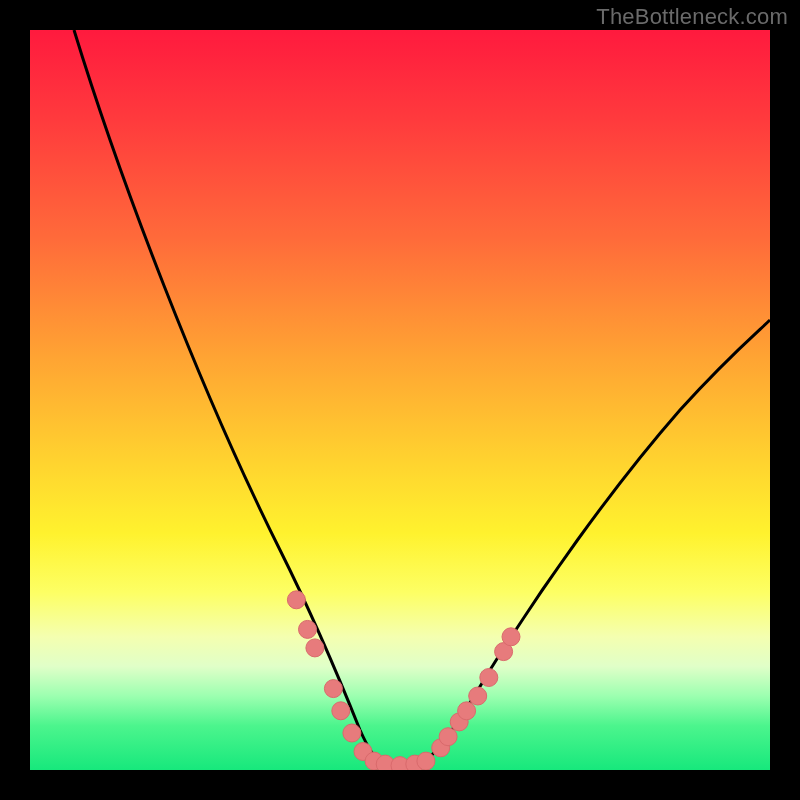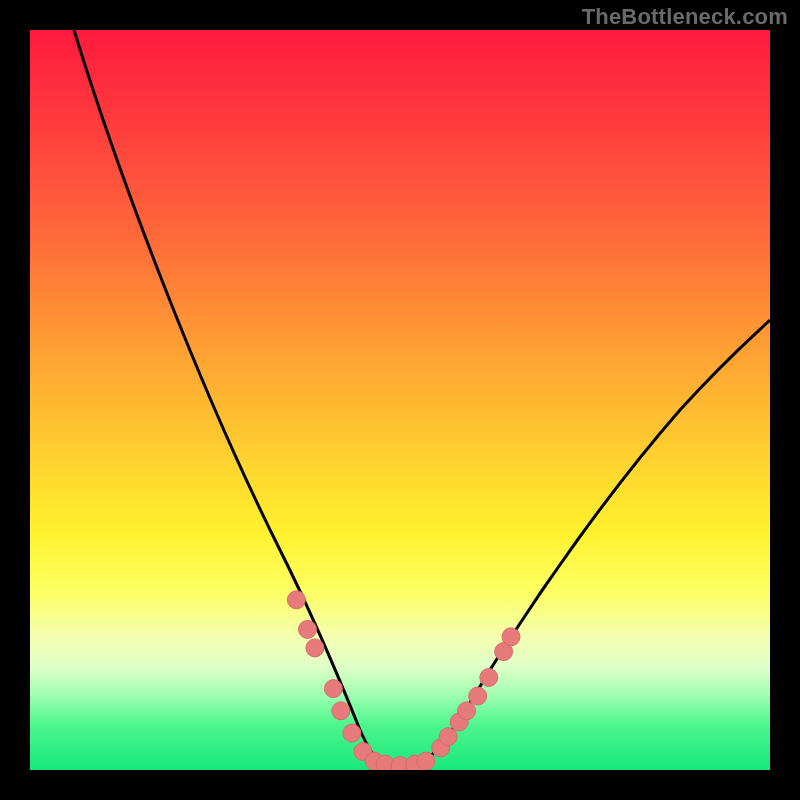--- a/index.html
+++ b/index.html
@@ -40,21 +40,21 @@
       #4cf58d 94%,
       #17e87c 100%
     );
   }
   .watermark {
     position: absolute;
     top: 4px;
     right: 12px;
     color: #6a6a6a;
     font-size: 22px;
-    font-weight: 700;
+    font-weight: 400;
     letter-spacing: 0.2px;
     user-select: none;
     text-align: right;
   }
   svg.curves {
     position: absolute;
     top: 0;
     left: 0;
   }
 </style>

